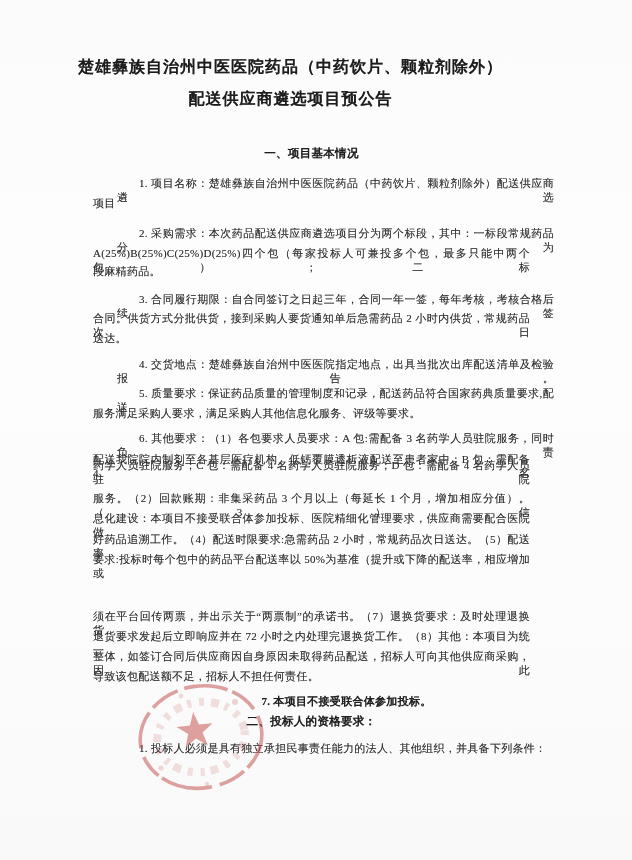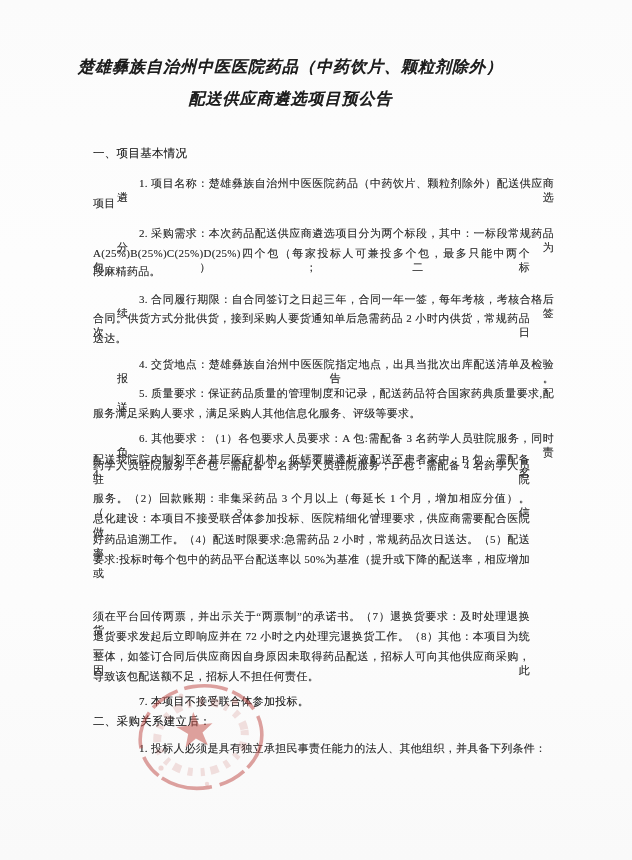--- a/index.html
+++ b/index.html
@@ -10,31 +10,30 @@
   }
   .page{
     position:relative;width:632px;height:860px;overflow:hidden;
     background:linear-gradient(180deg,#fbfbfb 0%,#fdfdfd 30%,#fcfcfc 70%,#f9f9f9 100%);
   }
   .title{
     position:absolute;left:0;width:581px;text-align:center;
     font-weight:bold;font-size:16px;letter-spacing:1px;color:#1d1d1d;
     text-shadow:0 0 .6px rgba(40,40,40,.55);
     white-space:nowrap;
-    font-style:italic;
   }
   .ln{
     position:absolute;left:93px;width:437px;
     font-size:11px;line-height:14px;letter-spacing:.3px;color:#2f2f2f;
     text-shadow:0 0 .5px rgba(60,60,60,.5);
     white-space:nowrap;
   }
   .fill{white-space:normal;text-align:justify;text-align-last:justify;}
   .ind{text-indent:22px;margin-left:24px;}
-  .b{font-weight:normal;color:#1e1e1e;}
+  .b{font-weight:bold;color:#1e1e1e;text-align:center;}
   .h{font-size:11.5px;}
   .stamp{position:absolute;left:135px;top:680px;width:134px;height:116px;}
 </style>
 </head>
 <body>
 
 <div class="page">
 
   <div class="title" style="top:57px">楚雄彝族自治州中医医院药品（中药饮片、颗粒剂除外）</div>
   <div class="title" style="top:89px">配送供应商遴选项目预公告</div>
@@ -56,21 +55,21 @@
   <div class="ln fill" style="top:458px">药学人员驻院服务；C 包：需配备 4 名药学人员驻院服务；D 包：需配备 4 名药学人员驻院</div>
   <div class="ln fill" style="top:491px">服务。（2）回款账期：非集采药品 3 个月以上（每延长 1 个月，增加相应分值）。（3）信</div>
   <div class="ln fill" style="top:511px">息化建设：本项目不接受联合体参加投标、医院精细化管理要求，供应商需要配合医院做</div>
   <div class="ln fill" style="top:532px">好药品追溯工作。（4）配送时限要求:急需药品 2 小时，常规药品次日送达。（5）配送率</div>
   <div class="ln fill" style="top:552px">要求:投标时每个包中的药品平台配送率以 50%为基准（提升或下降的配送率，相应增加或</div>
   <div class="ln fill" style="top:609px">须在平台回传两票，并出示关于“两票制”的承诺书。（7）退换货要求：及时处理退换货、</div>
   <div class="ln fill" style="top:629px">退货要求发起后立即响应并在 72 小时之内处理完退换货工作。（8）其他：本项目为统一</div>
   <div class="ln" style="top:669px">导致该包配送额不足，招标人不担任何责任。</div>
   <div class="ln fill" style="top:649px">整体，如签订合同后供应商因自身原因未取得药品配送，招标人可向其他供应商采购，因此</div>
   <div class="ln ind b" style="top:694px">7. 本项目不接受联合体参加投标。</div>
-  <div class="ln b h" style="top:714px">二、采购关系建立后：</div>
+  <div class="ln b h" style="top:714px">二、投标人的资格要求：</div>
   <div class="ln ind" style="top:741px">1. 投标人必须是具有独立承担民事责任能力的法人、其他组织，并具备下列条件：</div>
 
   <svg class="stamp" viewBox="0 0 134 116" aria-hidden="true">
 
     <ellipse cx="66" cy="57" rx="61" ry="51" fill="none" stroke="#bf4d48" stroke-width="3.6" opacity="0.52" stroke-dasharray="44 5 28 8 52 4 24 9 38 6 30 7" transform="rotate(-9 66 57)"></ellipse>
 
     <ellipse cx="66" cy="57" rx="44" ry="35" fill="none" stroke="#c8706a" stroke-width="8" opacity="0.20" stroke-dasharray="5 7 8 6 4 8" transform="rotate(-9 66 57)"></ellipse>
 
     <polygon points="60,32 64.5,44.9 78.1,45.1 67.2,53.3 71.2,66.4 60,58.6 48.8,66.4 52.8,53.3 41.9,45.1 55.5,44.9" fill="#c4564f" opacity="0.55" transform="rotate(-6 60 50)"></polygon>
 

